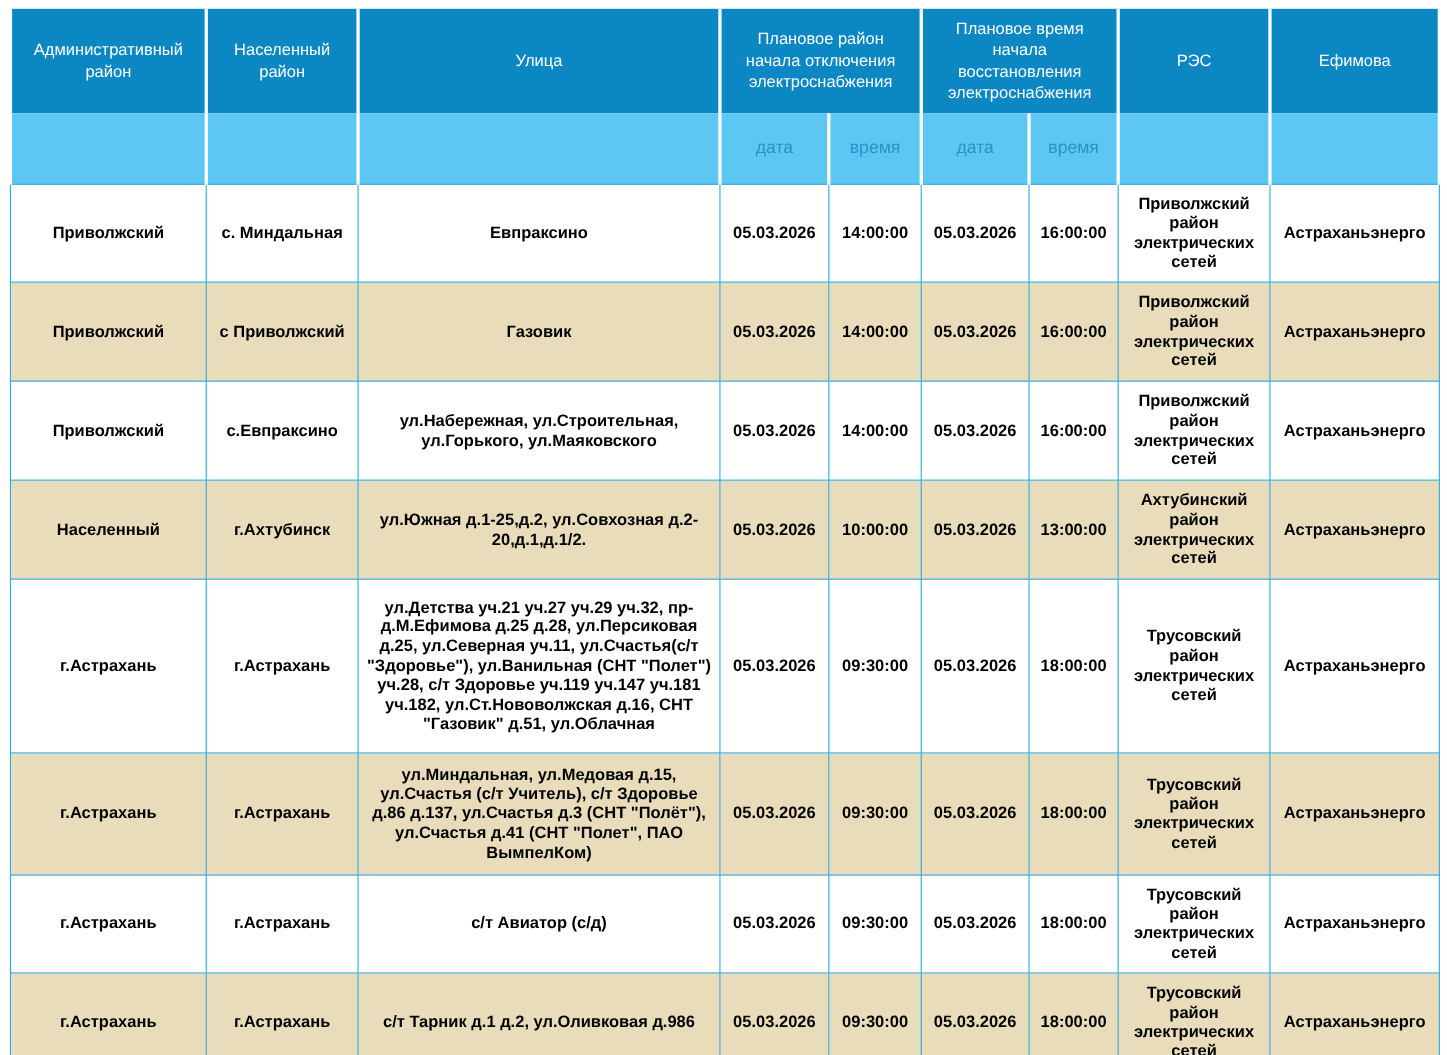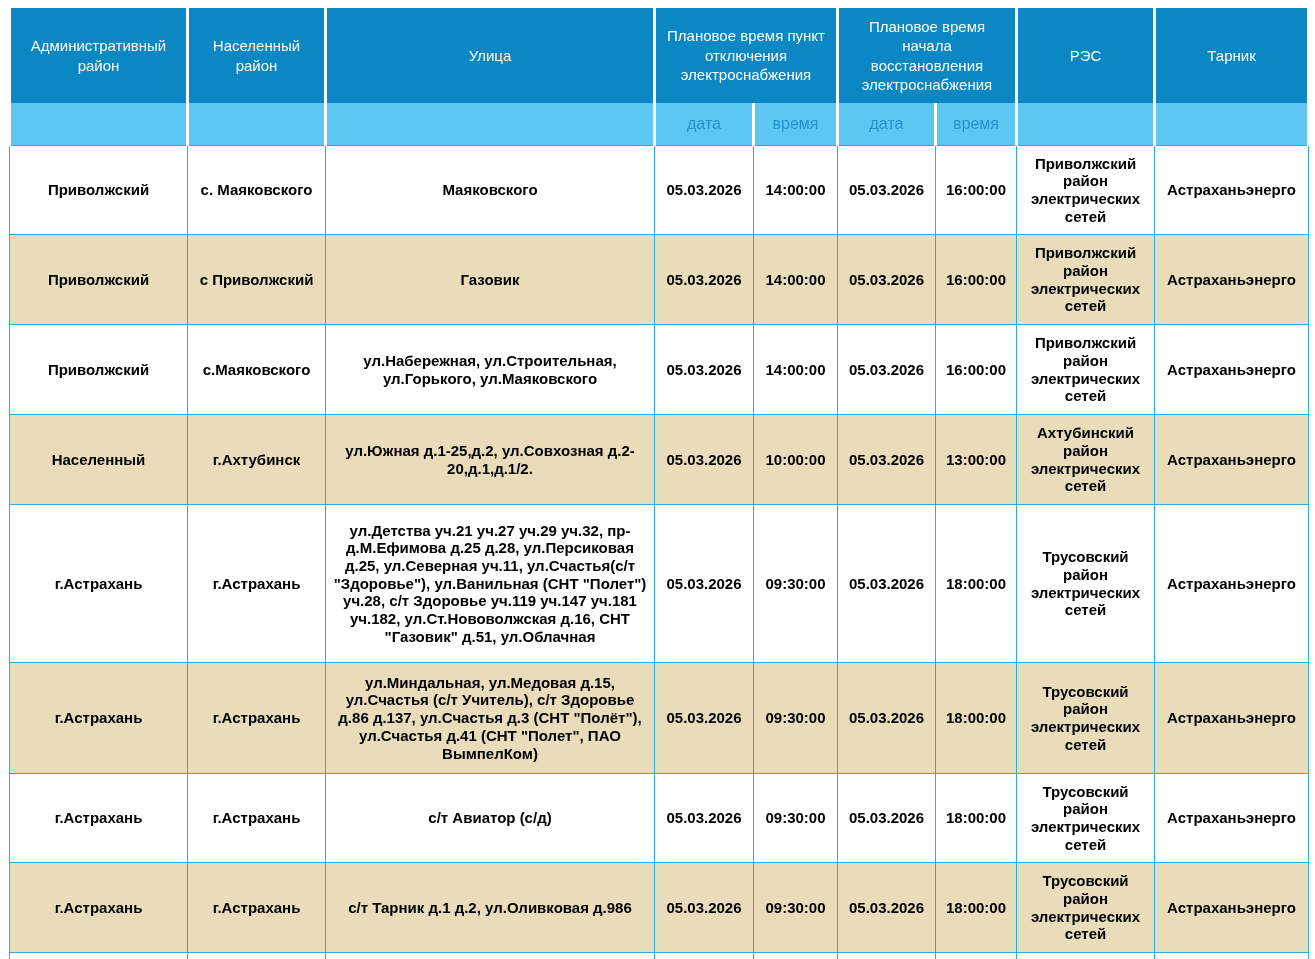--- a/index.html
+++ b/index.html
@@ -31,21 +31,21 @@
     border-top: none;
     border-bottom: none;
   }
   table.outage thead tr.subhead td {
     background: #5bc7f2;
     color: #2794c7;
     font-size: 16px;
     font-weight: 400;
     text-align: center;
     vertical-align: middle;
-    padding: 12px 4px;
+    padding: 23px 4px;
     border-left: 3px solid #ffffff;
     border-right: 3px solid #ffffff;
     border-top: none;
     border-bottom: none;
   }
   
   table.outage tbody td {
     border: 1.5px solid #2aabe3;
     color: #000000;
     font-size: 15px;
@@ -73,63 +73,63 @@
         <col style="width:98px">
       <col style="width:81px">
         <col style="width:138px">
         <col style="width:154px">
     </colgroup>
     <thead>
       <tr style="height:95px">
         <th>Административный район</th>
         <th>Населенный район</th>
         <th>Улица</th>
-        <th colspan="2">Плановое время пункт отключения электроснабжения</th>
+        <th colspan="2">Плановое район начала отключения электроснабжения</th>
         <th colspan="2">Плановое время начала восстановления электроснабжения</th>
         <th>РЭС</th>
-        <th>Тарник</th>
+        <th>Ефимова</th>
       </tr>
       <tr class="subhead" style="height:40px">
         <td></td>
         <td></td>
         <td></td>
         <td>дата</td>
         <td>время</td>
         <td>дата</td>
         <td>время</td>
         <td></td>
         <td></td>
       </tr>
     </thead>
     <tbody>
       <tr style="height:89px">
         <td>Приволжский</td>
-        <td>с. Маяковского</td>
-        <td>Маяковского</td>
+        <td>с. Миндальная</td>
+        <td>Евпраксино</td>
         <td>05.03.2026</td>
         <td>14:00:00</td>
         <td>05.03.2026</td>
         <td>16:00:00</td>
         <td>Приволжский район электрических сетей</td>
         <td>Астраханьэнерго</td>
       </tr>
       <tr class="alt" style="height:90px">
         <td>Приволжский</td>
         <td>с Приволжский</td>
         <td>Газовик</td>
         <td>05.03.2026</td>
         <td>14:00:00</td>
         <td>05.03.2026</td>
         <td>16:00:00</td>
         <td>Приволжский район электрических сетей</td>
         <td>Астраханьэнерго</td>
       </tr>
       <tr style="height:90px">
         <td>Приволжский</td>
-        <td>с.Маяковского</td>
+        <td>с.Евпраксино</td>
         <td>ул.Набережная, ул.Строительная, ул.Горького, ул.Маяковского</td>
         <td>05.03.2026</td>
         <td>14:00:00</td>
         <td>05.03.2026</td>
         <td>16:00:00</td>
         <td>Приволжский район электрических сетей</td>
         <td>Астраханьэнерго</td>
       </tr>
       <tr class="alt" style="height:90px">
         <td>Населенный</td>

